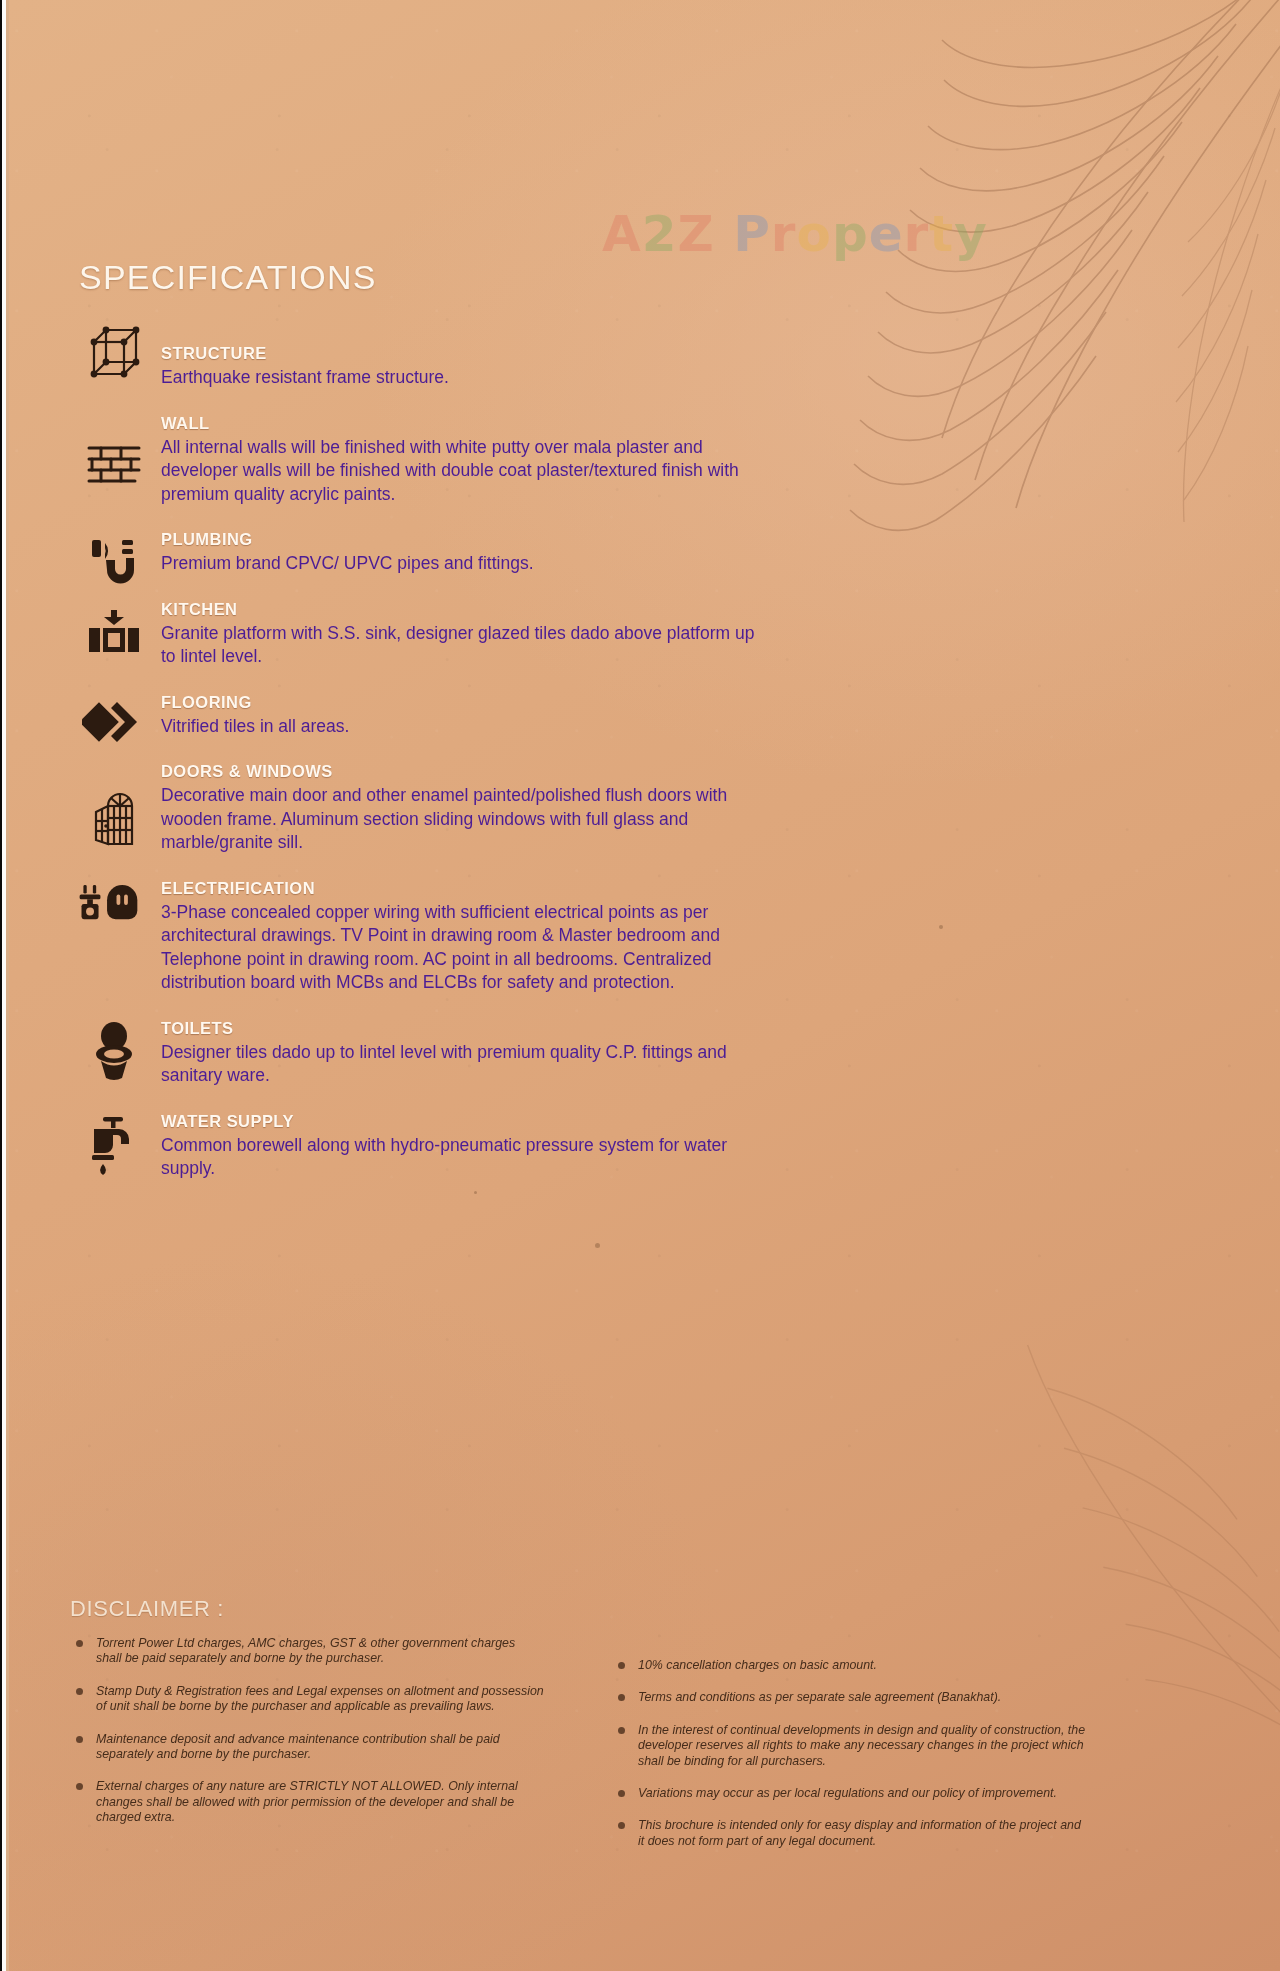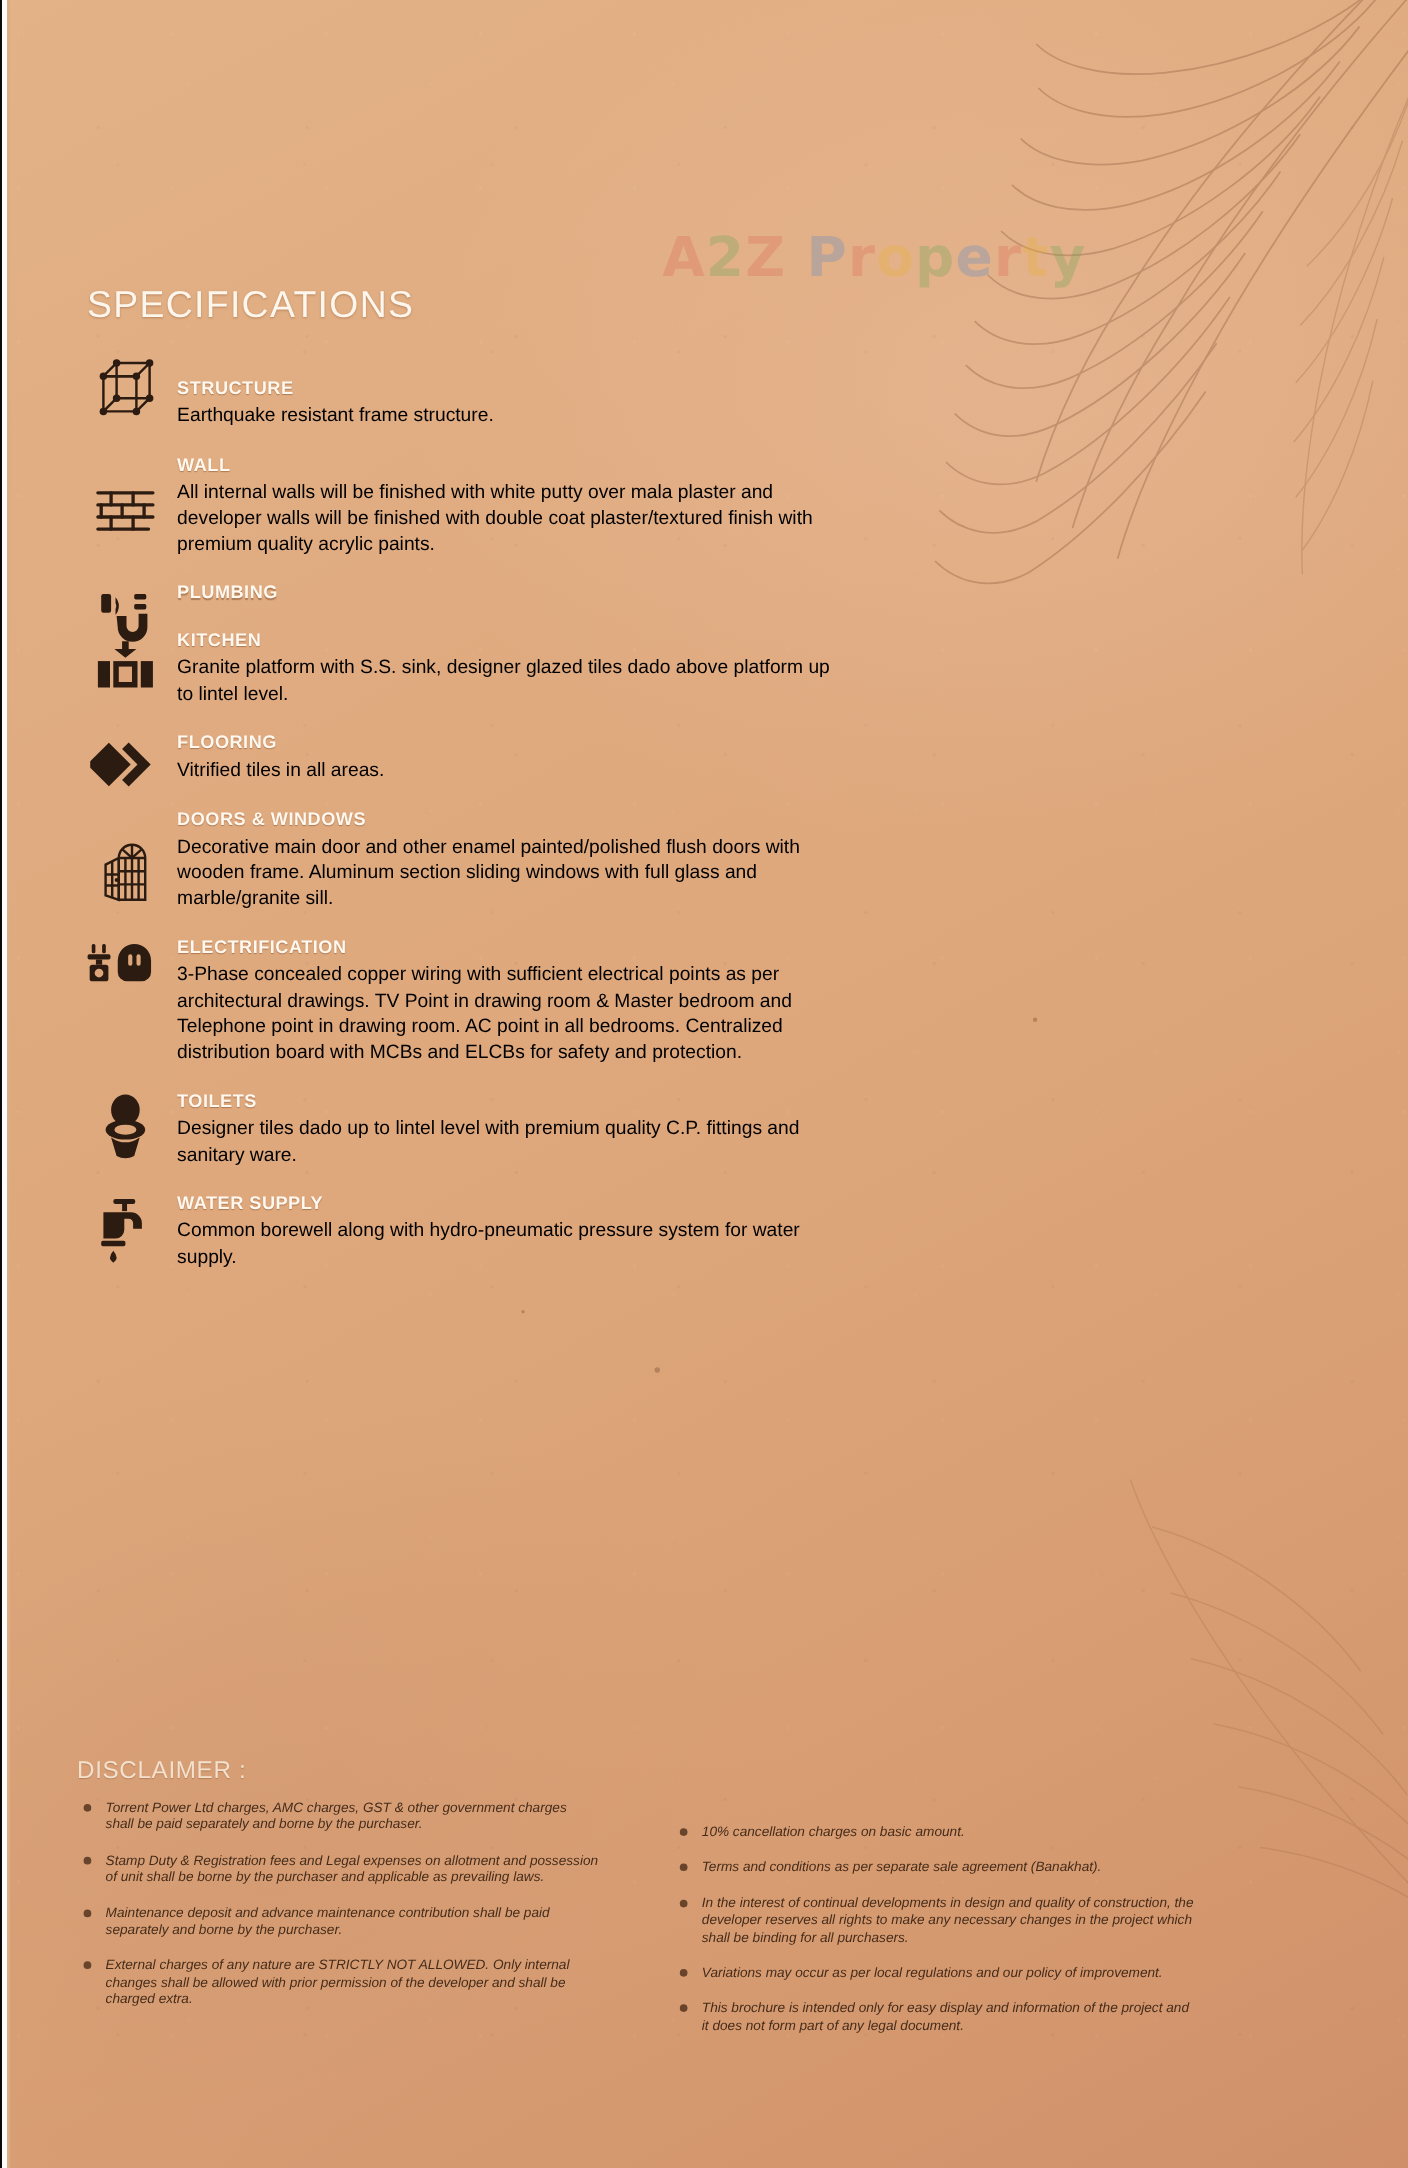--- a/index.html
+++ b/index.html
@@ -86,21 +86,21 @@
     color:#2c1b10;
   }
   .spec .body{ margin-left:82px;margin-top:24px; }
   .spec h3{
     font-size:16.5px; font-weight:700; letter-spacing:.45px;
     color:#fff8ef; margin-bottom:3px;
     text-shadow:0 1px 1px rgba(110,62,30,.45);
   }
   .spec p{
     font-size:17.5px; line-height:23.5px;
-    color:#000000; font-weight:400;
+    color:#4c1d95; font-weight:400;
     max-width:600px;
   }
   
   #disc-title{
     position:absolute; left:70px; top:1596px;
     font-size:22px; letter-spacing:.6px; color:#f6e7d6; font-weight:400;
     text-shadow:0 1px 1px rgba(110,62,30,.35);
     opacity:.92;
   }
   #disc{
@@ -243,20 +243,21 @@
             <path d="M19 9 a12 12 0 0 1 0 16 l0 -5 a7 7 0 0 0 0 -6 z"></path>
             <rect x="36" y="6" width="11" height="5" rx="1.5"></rect>
             <rect x="36" y="15" width="11" height="5" rx="1.5"></rect>
             <path d="M19 27 h10 v8 a8 8 0 0 0 16 0 V21 h-9 v14 a0 0 0 0 1 0 0 h-0 V27 h-0 z" opacity="0"></path>
             <path d="M20 26 h9 v9 a5.5 5.5 0 0 0 11 0 V24 h8 v12 a13.5 13.5 0 0 1 -27 0 z"></path>
           </g>
         </svg>
       </div>
       <div class="body">
         <h3>PLUMBING</h3>
+        <p>Premium brand CPVC/ UPVC pipes and fittings.</p>
       </div>
     </div>
 
     <div class="spec" style="margin-top:19px;">
       <div class="ic" style="top:6px;">
         <svg width="58" height="50" viewBox="0 0 58 50">
           <g fill="#2c1b10">
             <path d="M22 4 h6 v7 h7 l-10 8 -10 -8 h7 z" transform="translate(4,0)"></path>
             <rect x="4" y="22" width="11" height="24"></rect>
             <rect x="43" y="22" width="11" height="24"></rect>

